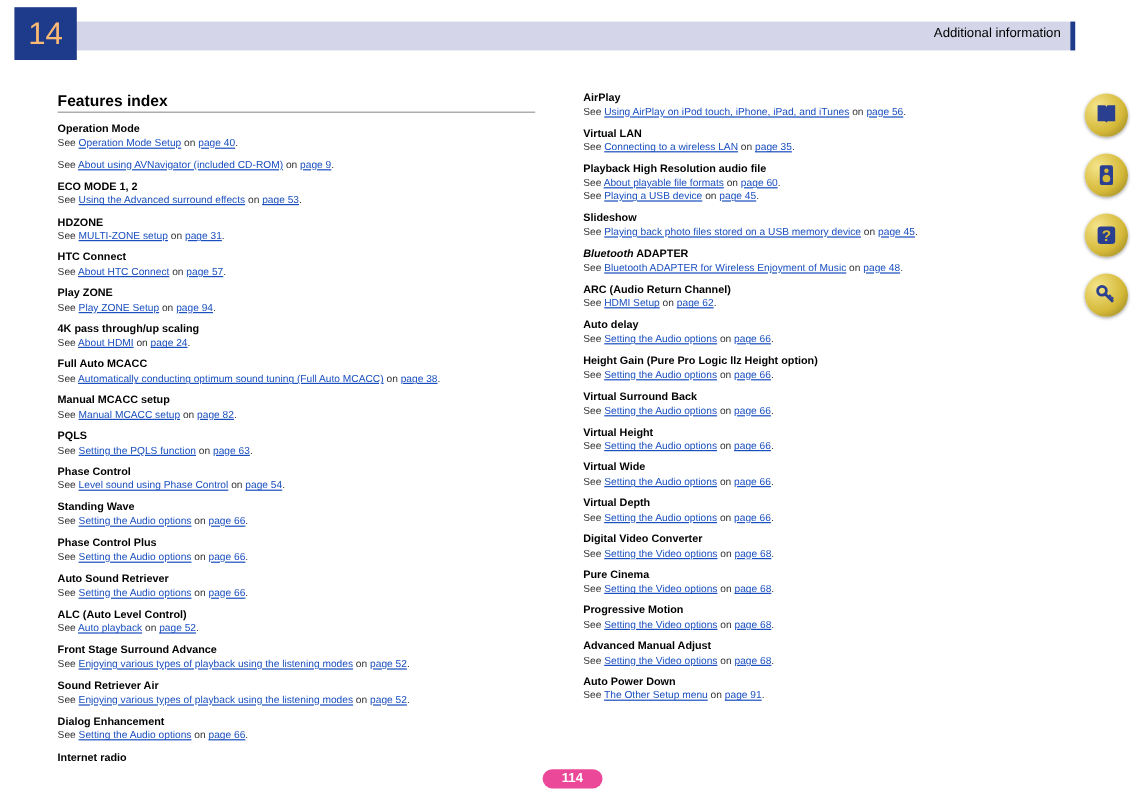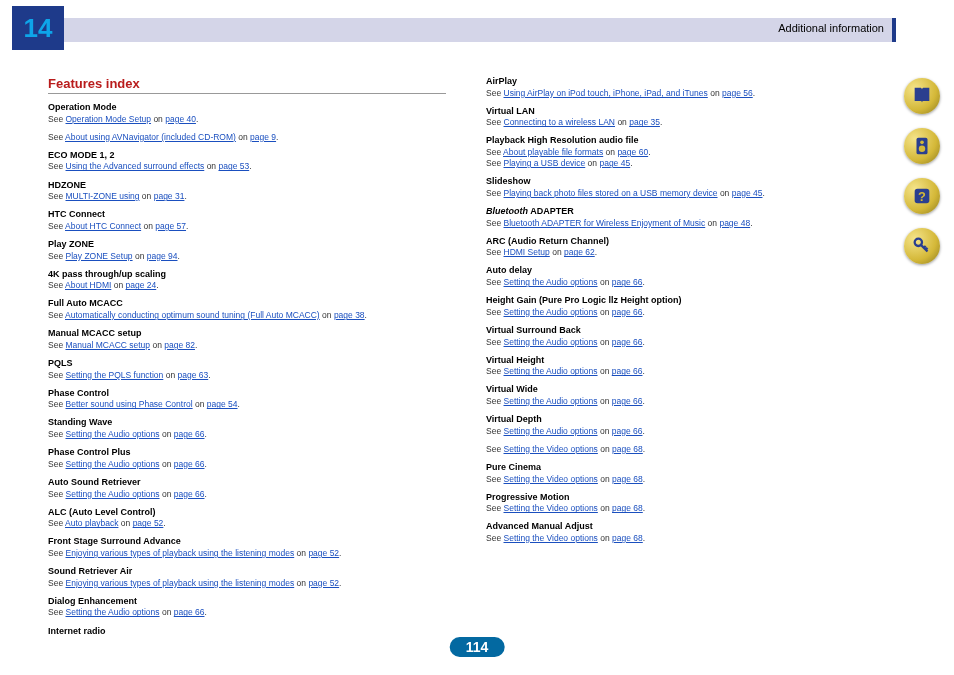--- a/index.html
+++ b/index.html
@@ -1,30 +1,30 @@
 <!DOCTYPE html>
 <html><head>
 <meta charset="utf-8">
 <style>
 * { margin: 0; padding: 0; box-sizing: border-box; }
 body { font-family: Arial, Helvetica, sans-serif; background: #fff; width: 954px; height: 675px; position: relative; overflow: hidden; }
 .header-bar { position: absolute; top: 18px; left: 46px; right: 58px; height: 24px; background: #d4d5e8; }
-.chapter-num { position: absolute; top: 6px; left: 12px; width: 52px; height: 44px; background: #1e3a8a; color: #0ea5e9; font-size: 26px; font-weight: bold; display: flex; align-items: center; justify-content: center; z-index: 2; }
+.chapter-num { position: absolute; top: 6px; left: 12px; width: 52px; height: 44px; background: #1e3a8a; color: #fdba74; font-size: 26px; font-weight: normal; display: flex; align-items: center; justify-content: center; z-index: 2; }
 .header-title { position: absolute; top: 22px; right: 70px; font-size: 11px; font-weight: normal; color: #000; margin-left: 44px; }
 .header-accent { position: absolute; top: 18px; right: 58px; width: 4px; height: 24px; background: #1e3a8a; }
 .content { position: absolute; top: 76px; left: 48px; right: 70px; bottom: 40px; display: flex; gap: 40px; }
 .col { flex: 1; }
-.section-title { color: #b91c1c; font-size: 13px; font-weight: bold; margin-bottom: 2px; }
+.section-title { color: #000000; font-size: 13px; font-weight: bold; margin-bottom: 2px; }
 .divider { border: none; border-top: 1px solid #999; margin-bottom: 8px; }
 .entry { margin-bottom: 7px; }
 .entry-title { font-size: 9px; font-weight: bold; color: #000; line-height: 1.3; }
 .entry-title em { }
 .entry-line { font-size: 8.5px; color: #333; line-height: 1.3; }
 .entry-line a { color: #1a4fbf; text-decoration: underline; }
-.page-badge { position: absolute; bottom: 18px; left: 50%; transform: translateX(-50%); background: #0369a1; color: #fff; font-size: 14px; font-weight: bold; padding: 2px 16px; border-radius: 10px; }
+.page-badge { position: absolute; bottom: 18px; left: 50%; transform: translateX(-50%); background: #ec4899; color: #fff; font-size: 11px; font-weight: bold; padding: 2px 16px; border-radius: 10px; }
 .side-icons { position: absolute; top: 78px; right: 14px; width: 36px; display: flex; flex-direction: column; gap: 14px; }
 .side-icon { width: 36px; height: 36px; border-radius: 50%; background: radial-gradient(circle at 30% 30%, #f5e48a, #d4b838 60%, #8a7a20); box-shadow: 0 1px 3px rgba(0,0,0,.4); display: flex; align-items: center; justify-content: center; }
 .side-icon svg { width: 22px; height: 22px; }
 </style>
 </head>
 <body>
 
 <div class="header-bar"></div>
 <div class="chapter-num">14</div>
 <div class="header-title">Additional information</div>
@@ -40,21 +40,21 @@
       </div>
       <div class="entry">
         <div class="entry-line">See <a href="#">About using AVNavigator (included CD-ROM)</a> on <a href="#">page 9</a>.</div>
       </div>
       <div class="entry">
         <div class="entry-title">ECO MODE 1, 2</div>
         <div class="entry-line">See <a href="#">Using the Advanced surround effects</a> on <a href="#">page 53</a>.</div>
       </div>
       <div class="entry">
         <div class="entry-title">HDZONE</div>
-        <div class="entry-line">See <a href="#">MULTI-ZONE using</a> on <a href="#">page 31</a>.</div>
+        <div class="entry-line">See <a href="#">MULTI-ZONE setup</a> on <a href="#">page 31</a>.</div>
       </div>
       <div class="entry">
         <div class="entry-title">HTC Connect</div>
         <div class="entry-line">See <a href="#">About HTC Connect</a> on <a href="#">page 57</a>.</div>
       </div>
       <div class="entry">
         <div class="entry-title">Play ZONE</div>
         <div class="entry-line">See <a href="#">Play ZONE Setup</a> on <a href="#">page 94</a>.</div>
       </div>
       <div class="entry">
@@ -68,21 +68,21 @@
       <div class="entry">
         <div class="entry-title">Manual MCACC setup</div>
         <div class="entry-line">See <a href="#">Manual MCACC setup</a> on <a href="#">page 82</a>.</div>
       </div>
       <div class="entry">
         <div class="entry-title">PQLS</div>
         <div class="entry-line">See <a href="#">Setting the PQLS function</a> on <a href="#">page 63</a>.</div>
       </div>
       <div class="entry">
         <div class="entry-title">Phase Control</div>
-        <div class="entry-line">See <a href="#">Better sound using Phase Control</a> on <a href="#">page 54</a>.</div>
+        <div class="entry-line">See <a href="#">Level sound using Phase Control</a> on <a href="#">page 54</a>.</div>
       </div>
       <div class="entry">
         <div class="entry-title">Standing Wave</div>
         <div class="entry-line">See <a href="#">Setting the Audio options</a> on <a href="#">page 66</a>.</div>
       </div>
       <div class="entry">
         <div class="entry-title">Phase Control Plus</div>
         <div class="entry-line">See <a href="#">Setting the Audio options</a> on <a href="#">page 66</a>.</div>
       </div>
       <div class="entry">
@@ -153,33 +153,38 @@
       </div>
       <div class="entry">
         <div class="entry-title">Virtual Wide</div>
         <div class="entry-line">See <a href="#">Setting the Audio options</a> on <a href="#">page 66</a>.</div>
       </div>
       <div class="entry">
         <div class="entry-title">Virtual Depth</div>
         <div class="entry-line">See <a href="#">Setting the Audio options</a> on <a href="#">page 66</a>.</div>
       </div>
       <div class="entry">
+        <div class="entry-title">Digital Video Converter</div>
         <div class="entry-line">See <a href="#">Setting the Video options</a> on <a href="#">page 68</a>.</div>
       </div>
       <div class="entry">
         <div class="entry-title">Pure Cinema</div>
         <div class="entry-line">See <a href="#">Setting the Video options</a> on <a href="#">page 68</a>.</div>
       </div>
       <div class="entry">
         <div class="entry-title">Progressive Motion</div>
         <div class="entry-line">See <a href="#">Setting the Video options</a> on <a href="#">page 68</a>.</div>
       </div>
       <div class="entry">
         <div class="entry-title">Advanced Manual Adjust</div>
         <div class="entry-line">See <a href="#">Setting the Video options</a> on <a href="#">page 68</a>.</div>
+      </div>
+      <div class="entry">
+        <div class="entry-title">Auto Power Down</div>
+        <div class="entry-line">See <a href="#">The Other Setup menu</a> on <a href="#">page 91</a>.</div>
       </div>
     </div>
 </div>
 
 <div class="page-badge">114</div>
 
 <div class="side-icons">
   <div class="side-icon">
       <svg viewBox="0 0 24 24">
         <path fill="#2a3f8f" d="M4 3h6c1 0 2 .5 2 2v14c0-1-1-1.5-2-1.5H4V3zm16 0h-6c-1 0-2 .5-2 2v14c0-1 1-1.5 2-1.5h6V3z"></path>

